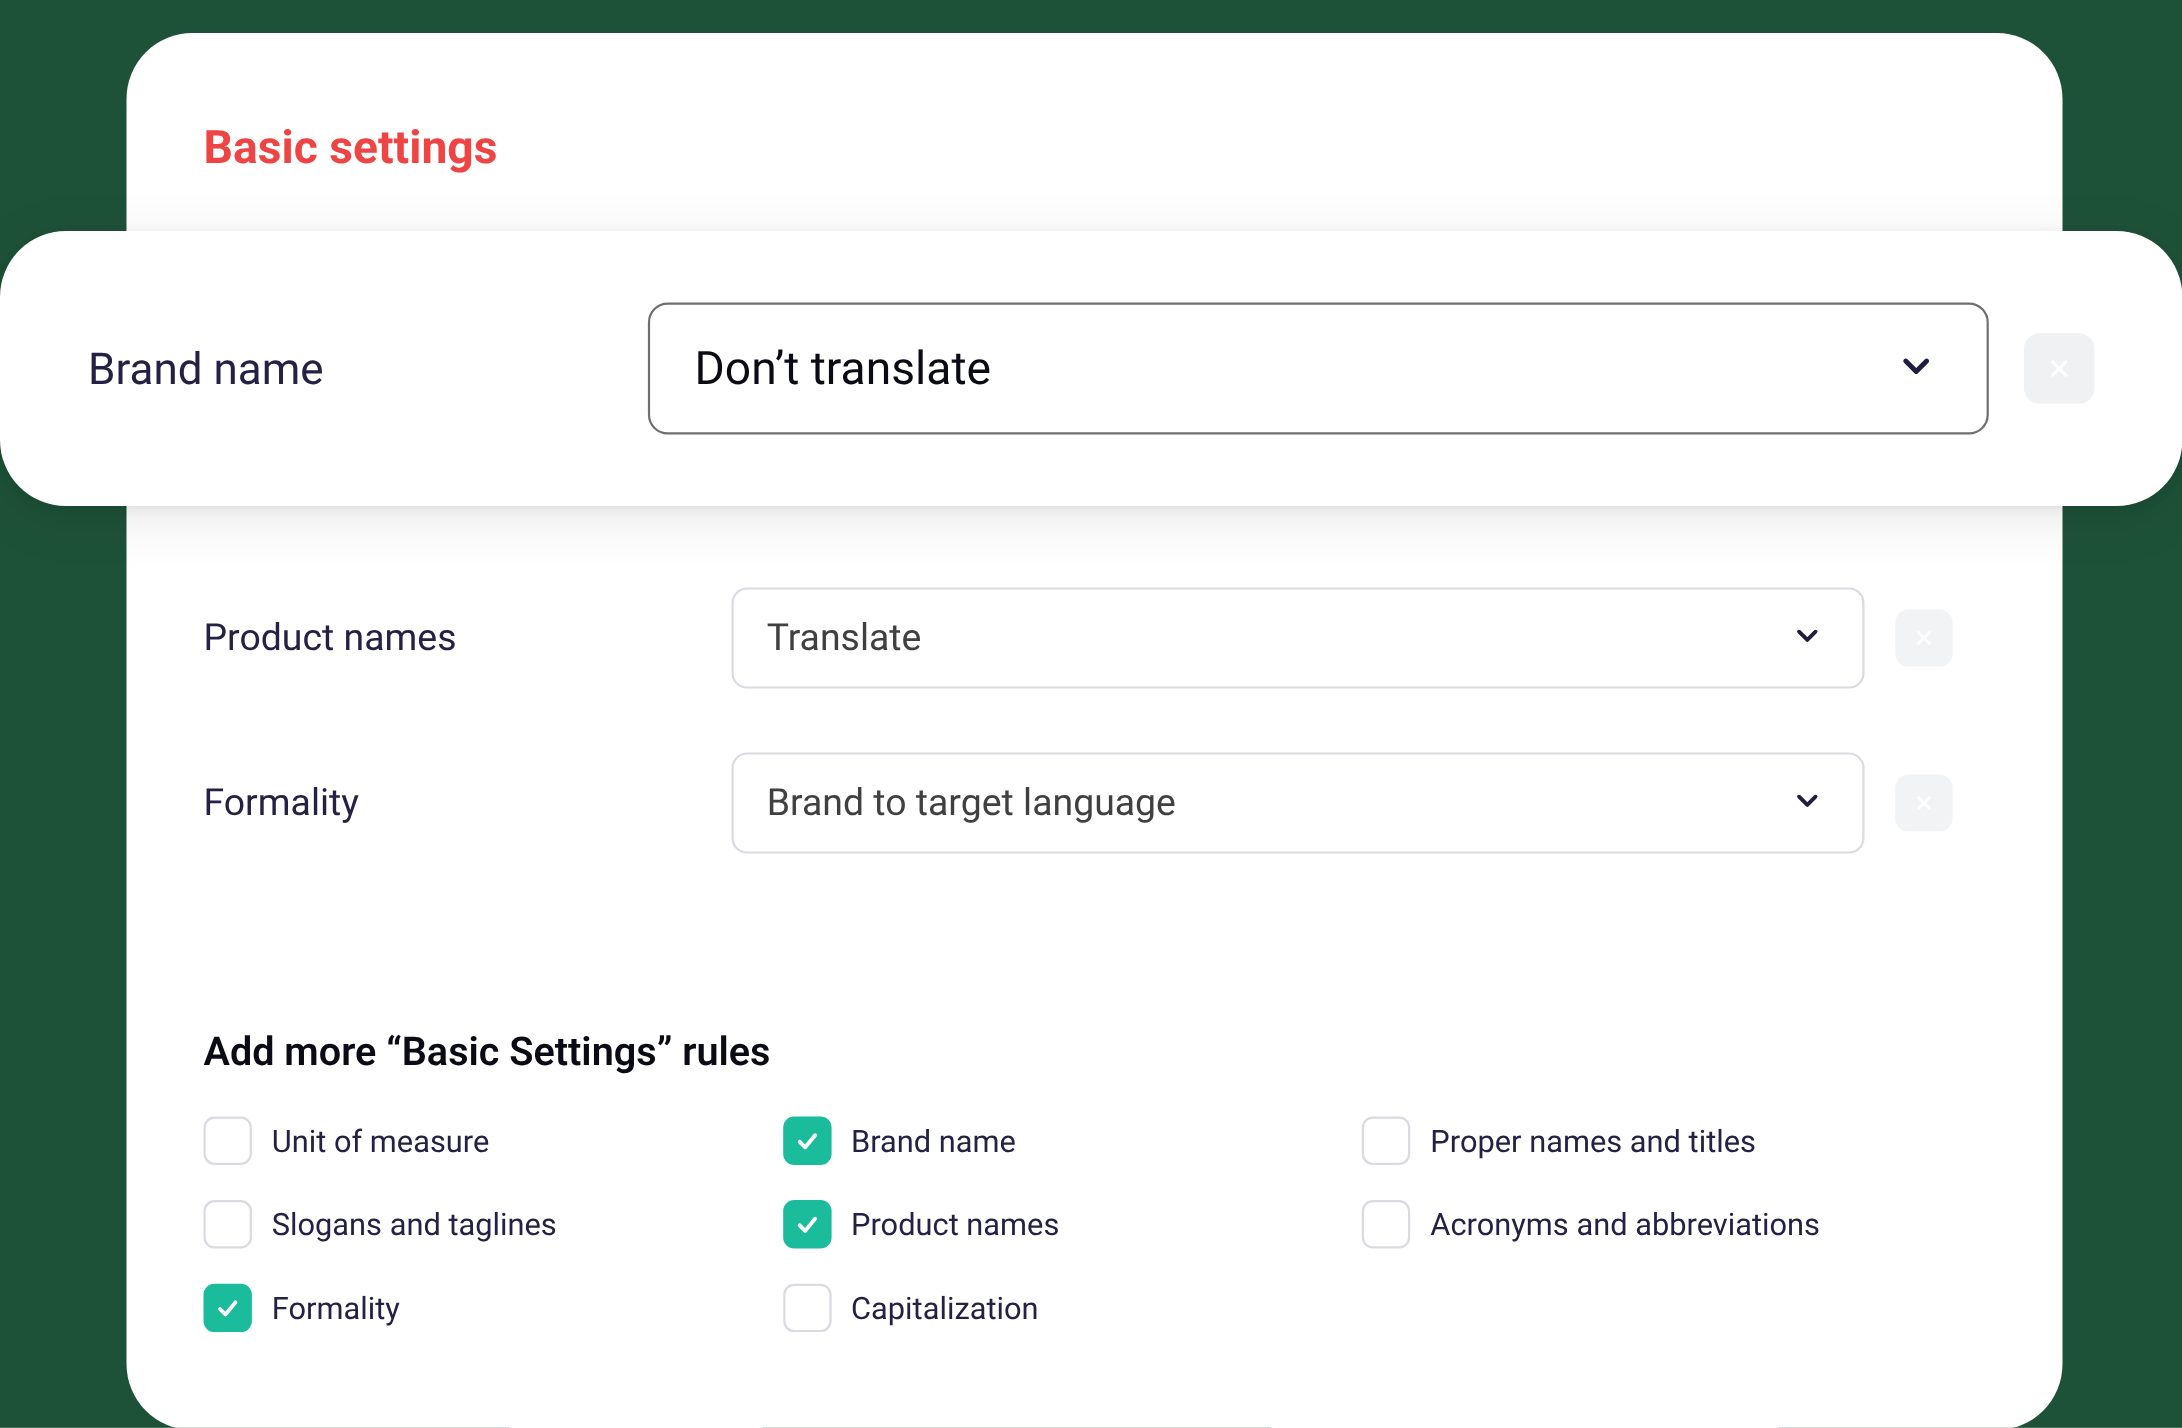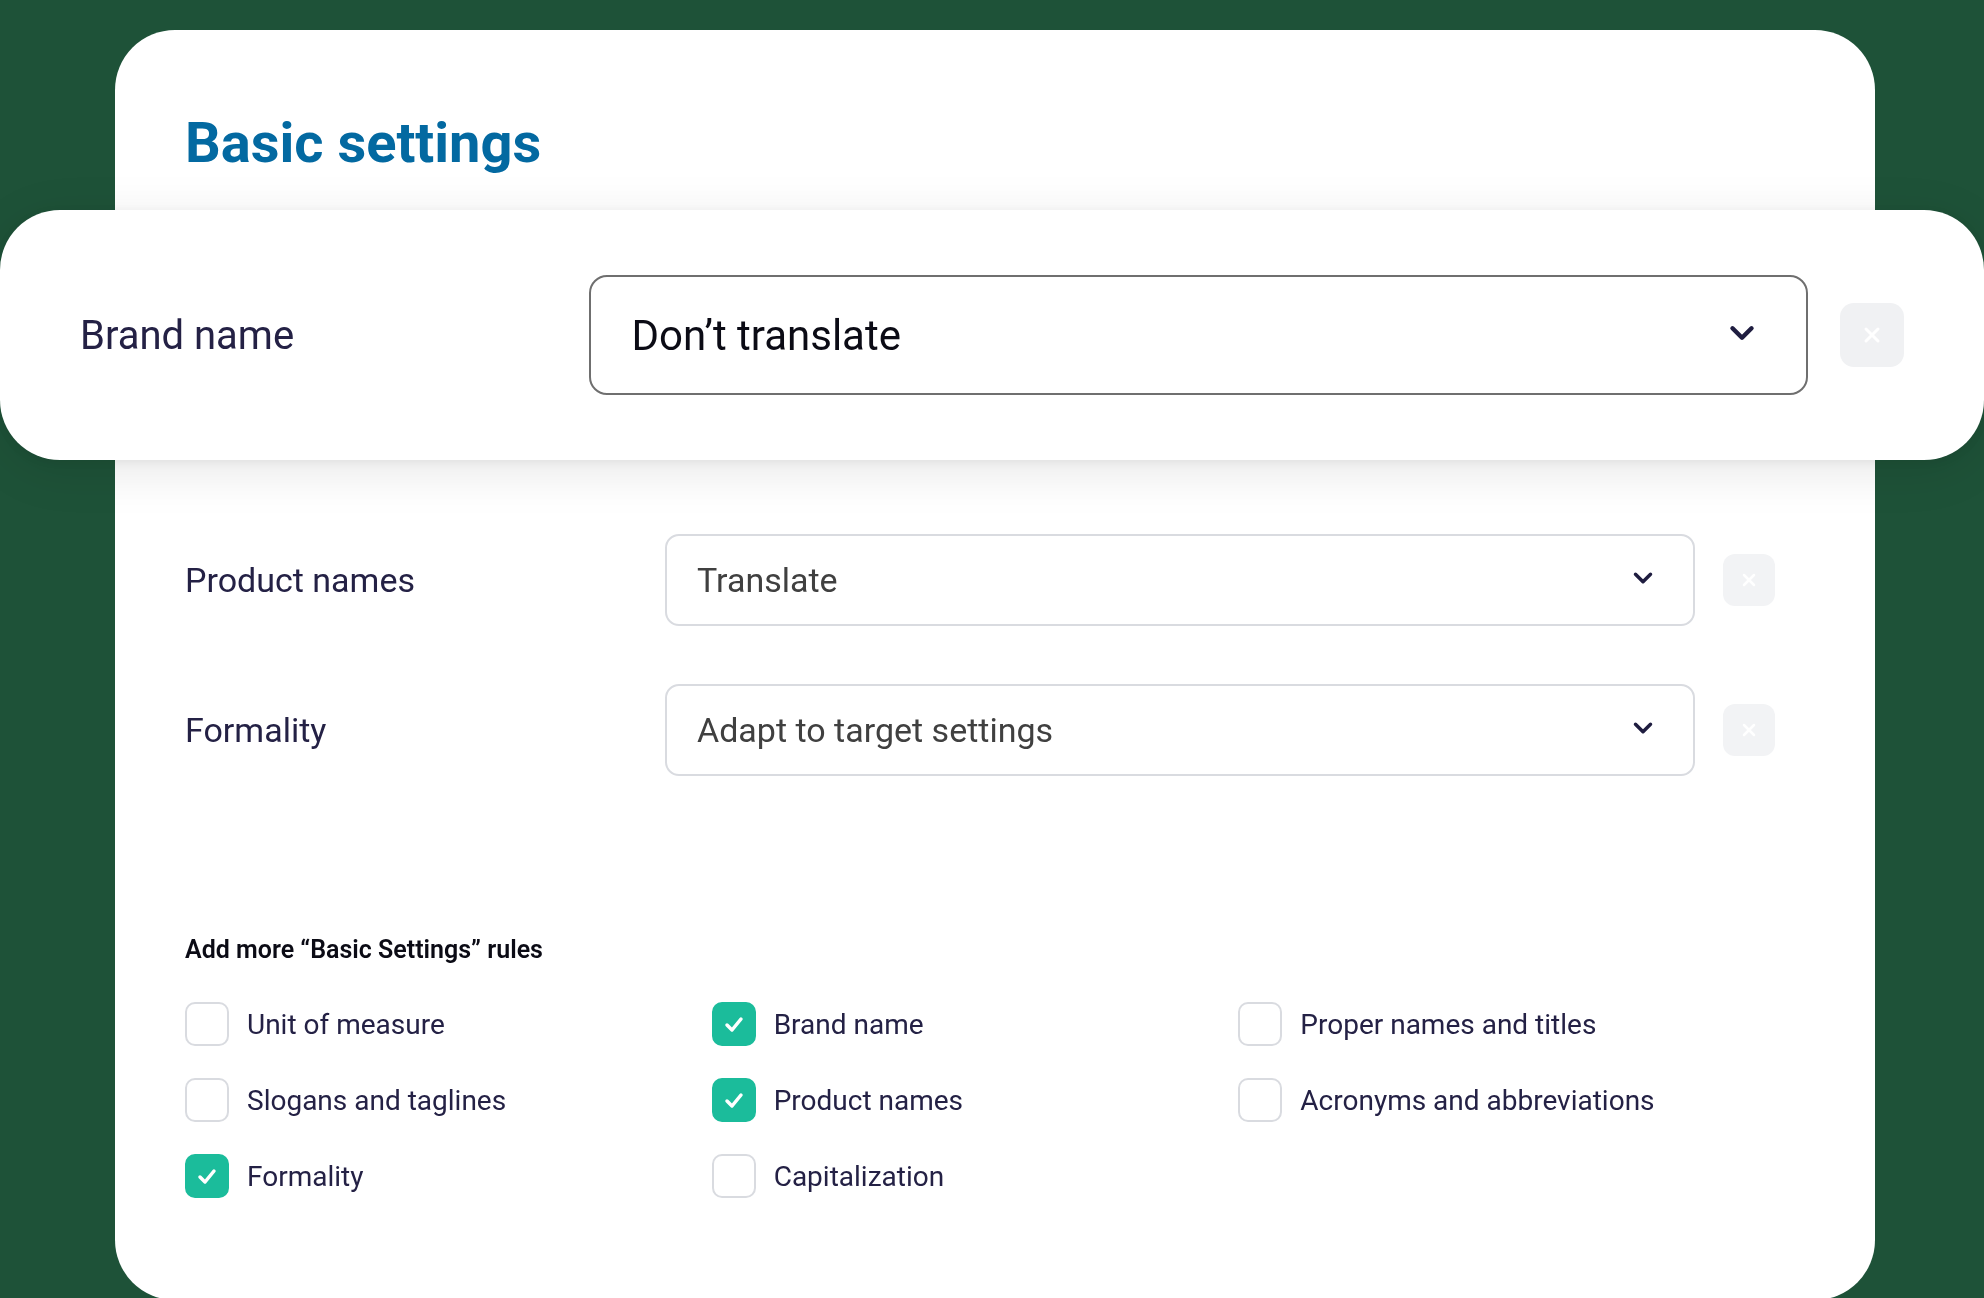--- a/index.html
+++ b/index.html
@@ -14,23 +14,23 @@
       position: absolute;
       left: 115px;
       top: 30px;
       width: 1760px;
       height: 1270px;
       background: #ffffff;
       border-radius: 60px;
       padding: 80px 70px 0 70px;
     }
     .section-title {
-      font-size: 56px;
+      font-size: 42px;
       font-weight: 700;
-      color: #0369a1;
+      color: #ef4444;
       margin-bottom: 90px;
     }
     .highlight-row-wrapper {
       position: absolute;
       left: 0;
       top: 210px;
       width: 1984px;
       height: 250px;
       background: #ffffff;
       border-radius: 60px;
@@ -126,21 +126,21 @@
       height: 52px;
       border-radius: 12px;
       background: #f2f3f5;
       margin-left: 28px;
       display: flex;
       align-items: center;
       justify-content: center;
       cursor: pointer;
     }
     .subsection-title {
-      font-size: 25px;
+      font-size: 36px;
       font-weight: 600;
       color: #0b0b15;
       margin-top: 80px;
       margin-bottom: 38px;
     }
     .checkbox-grid {
       display: grid;
       grid-template-columns: 1fr 1fr 1fr;
       column-gap: 10px;
       row-gap: 32px;
@@ -220,21 +220,21 @@
       <svg width="20" height="20" viewBox="0 0 24 24" fill="none" stroke="#ffffff" stroke-width="3" stroke-linecap="round">
           <line x1="6" y1="6" x2="18" y2="18"></line>
           <line x1="18" y1="6" x2="6" y2="18"></line>
         </svg>
     </div>
   </div>
 
   <div class="settings-row">
     <div class="settings-label">Formality</div>
     <div class="settings-select">
-      <span class="sel-text">Adapt to target settings</span>
+      <span class="sel-text">Brand to target language</span>
       <span class="chev">
         <svg width="30" height="30" viewBox="0 0 24 24" fill="none" stroke="#1f1d40" stroke-width="2.8" stroke-linecap="round" stroke-linejoin="round">
             <polyline points="6 9 12 15 18 9"></polyline>
           </svg>
       </span>
     </div>
     <div class="clear-btn-small">
       <svg width="20" height="20" viewBox="0 0 24 24" fill="none" stroke="#ffffff" stroke-width="3" stroke-linecap="round">
           <line x1="6" y1="6" x2="18" y2="18"></line>
           <line x1="18" y1="6" x2="6" y2="18"></line>

